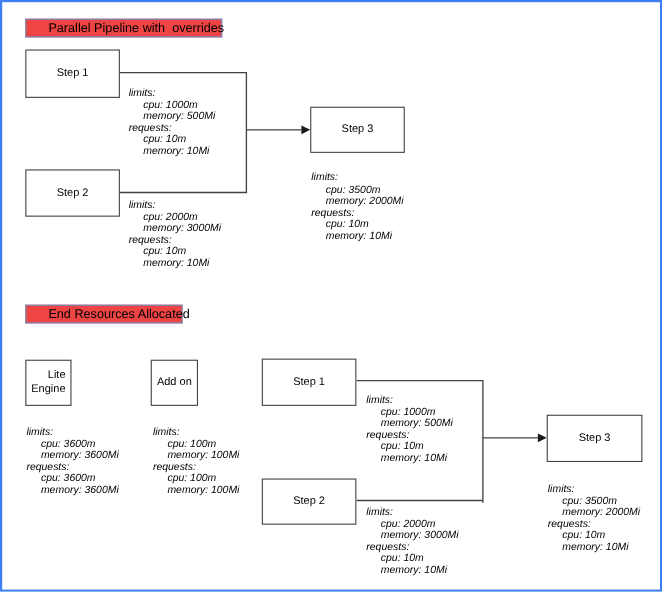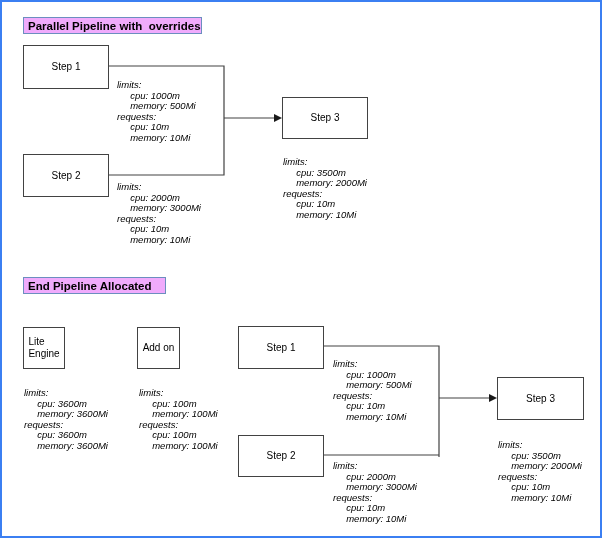--- a/index.html
+++ b/index.html
@@ -10,39 +10,39 @@
     box-sizing: border-box;
     border: 2px solid #3b7ff2;
     background: #ffffff;
     font-family: "Liberation Sans", sans-serif;
     color: #000;
     overflow: hidden;
   }
   .section-title {
     position: absolute;
     box-sizing: border-box;
-    background: #f0abfc;
+    background: #ef4444;
     border: 1px solid #6c8ebf;
     font-size: 11.5px;
-    font-weight: bold;
+    font-weight: normal;
     display: flex;
     align-items: center;
-    padding-left: 4px;
+    padding-left: 20px;
     white-space: pre;
     color: #000;
   }
   .node {
     position: absolute;
     box-sizing: border-box;
     background: #ffffff;
     border: 1px solid #424242;
     display: flex;
     align-items: center;
     justify-content: center;
-    text-align: left;
+    text-align: right;
     font-size: 10px;
     line-height: 12px;
     white-space: pre;
     color: #000;
   }
   .note {
     position: absolute;
     font-size: 9.5px;
     line-height: 10.5px;
     white-space: pre;
@@ -97,21 +97,21 @@
      cpu: 10m
      memory: 10Mi</div>
 
   <div class="note" style="left:281px; top:155px;">limits:
      cpu: 3500m
      memory: 2000Mi
 requests:
      cpu: 10m
      memory: 10Mi</div>
 
-  <div class="section-title" style="left:21px; top:275px; width:143px; height:17px;">End Pipeline Allocated</div>
+  <div class="section-title" style="left:21px; top:275px; width:143px; height:17px;">End Resources Allocated</div>
 
   <div class="node" style="left:135px; top:325px; width:43px; height:42px;">Add on</div>
 
   <div class="node" style="left:21px; top:325px; width:42px; height:42px;">Lite
 Engine</div>
 
   <div class="node" style="left:236px; top:324px; width:86px; height:43px;">Step 1</div>
 
   <div class="node" style="left:236px; top:433px; width:86px; height:42px;">Step 2</div>
 

